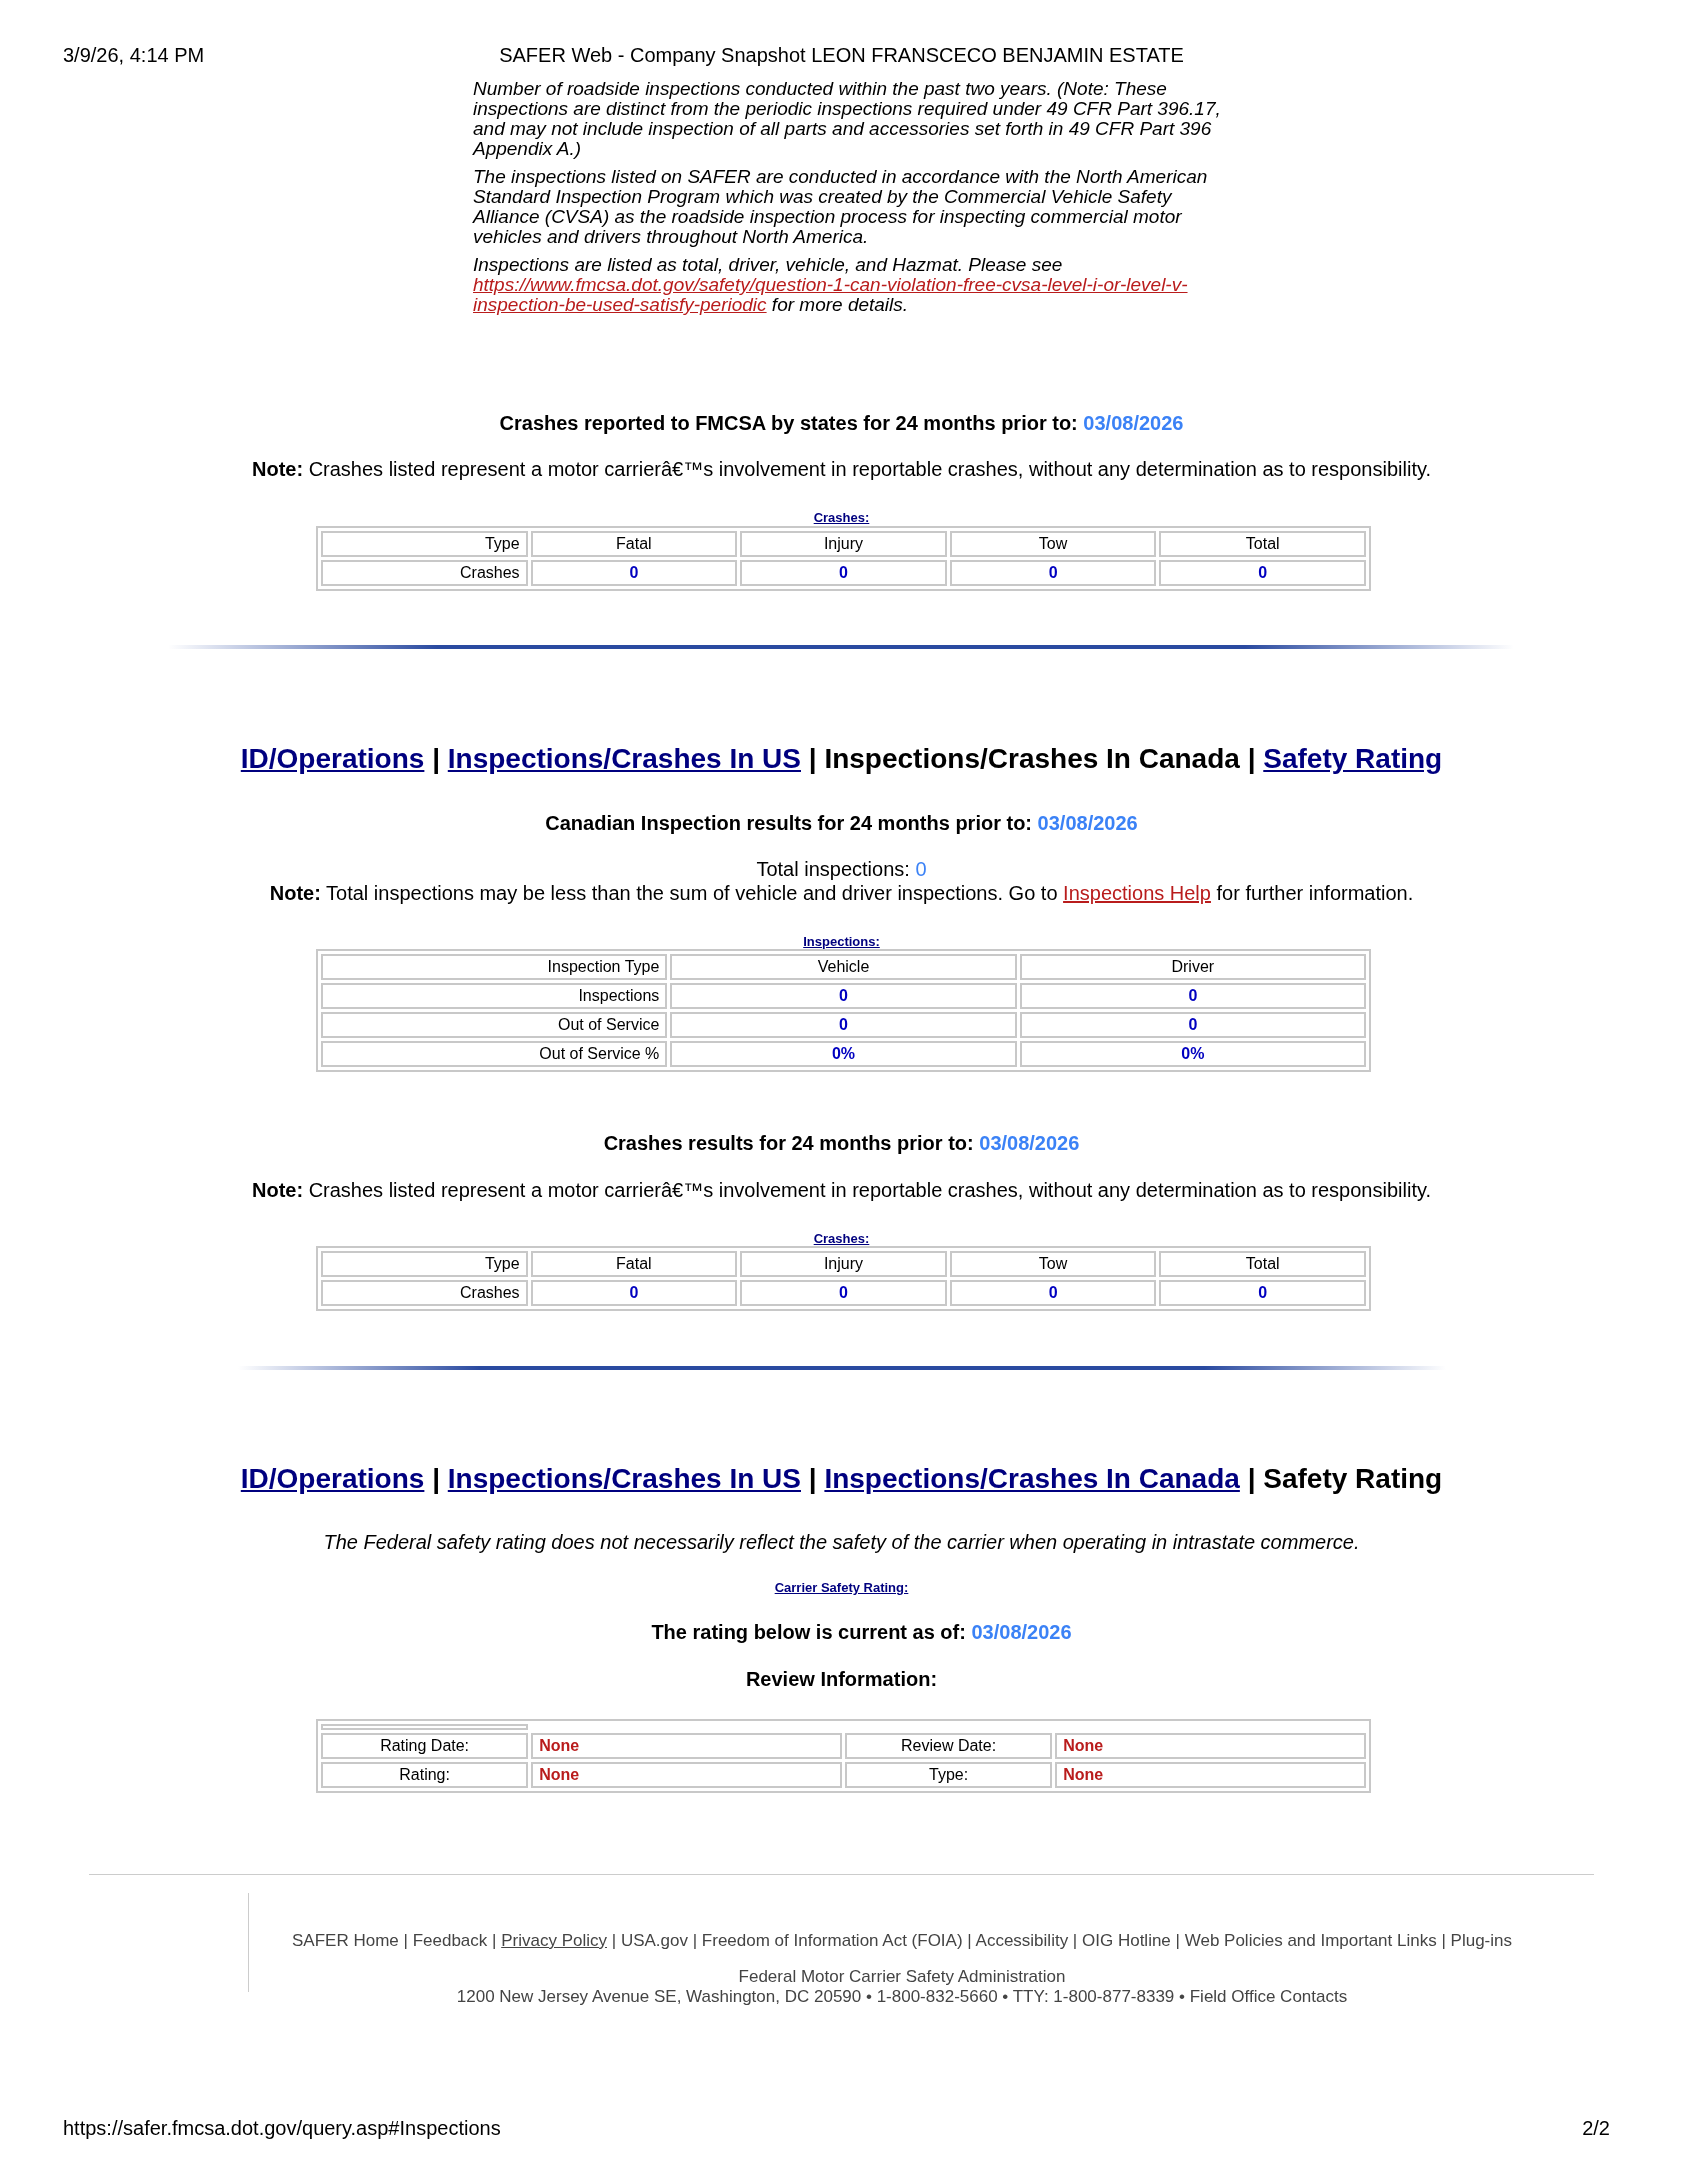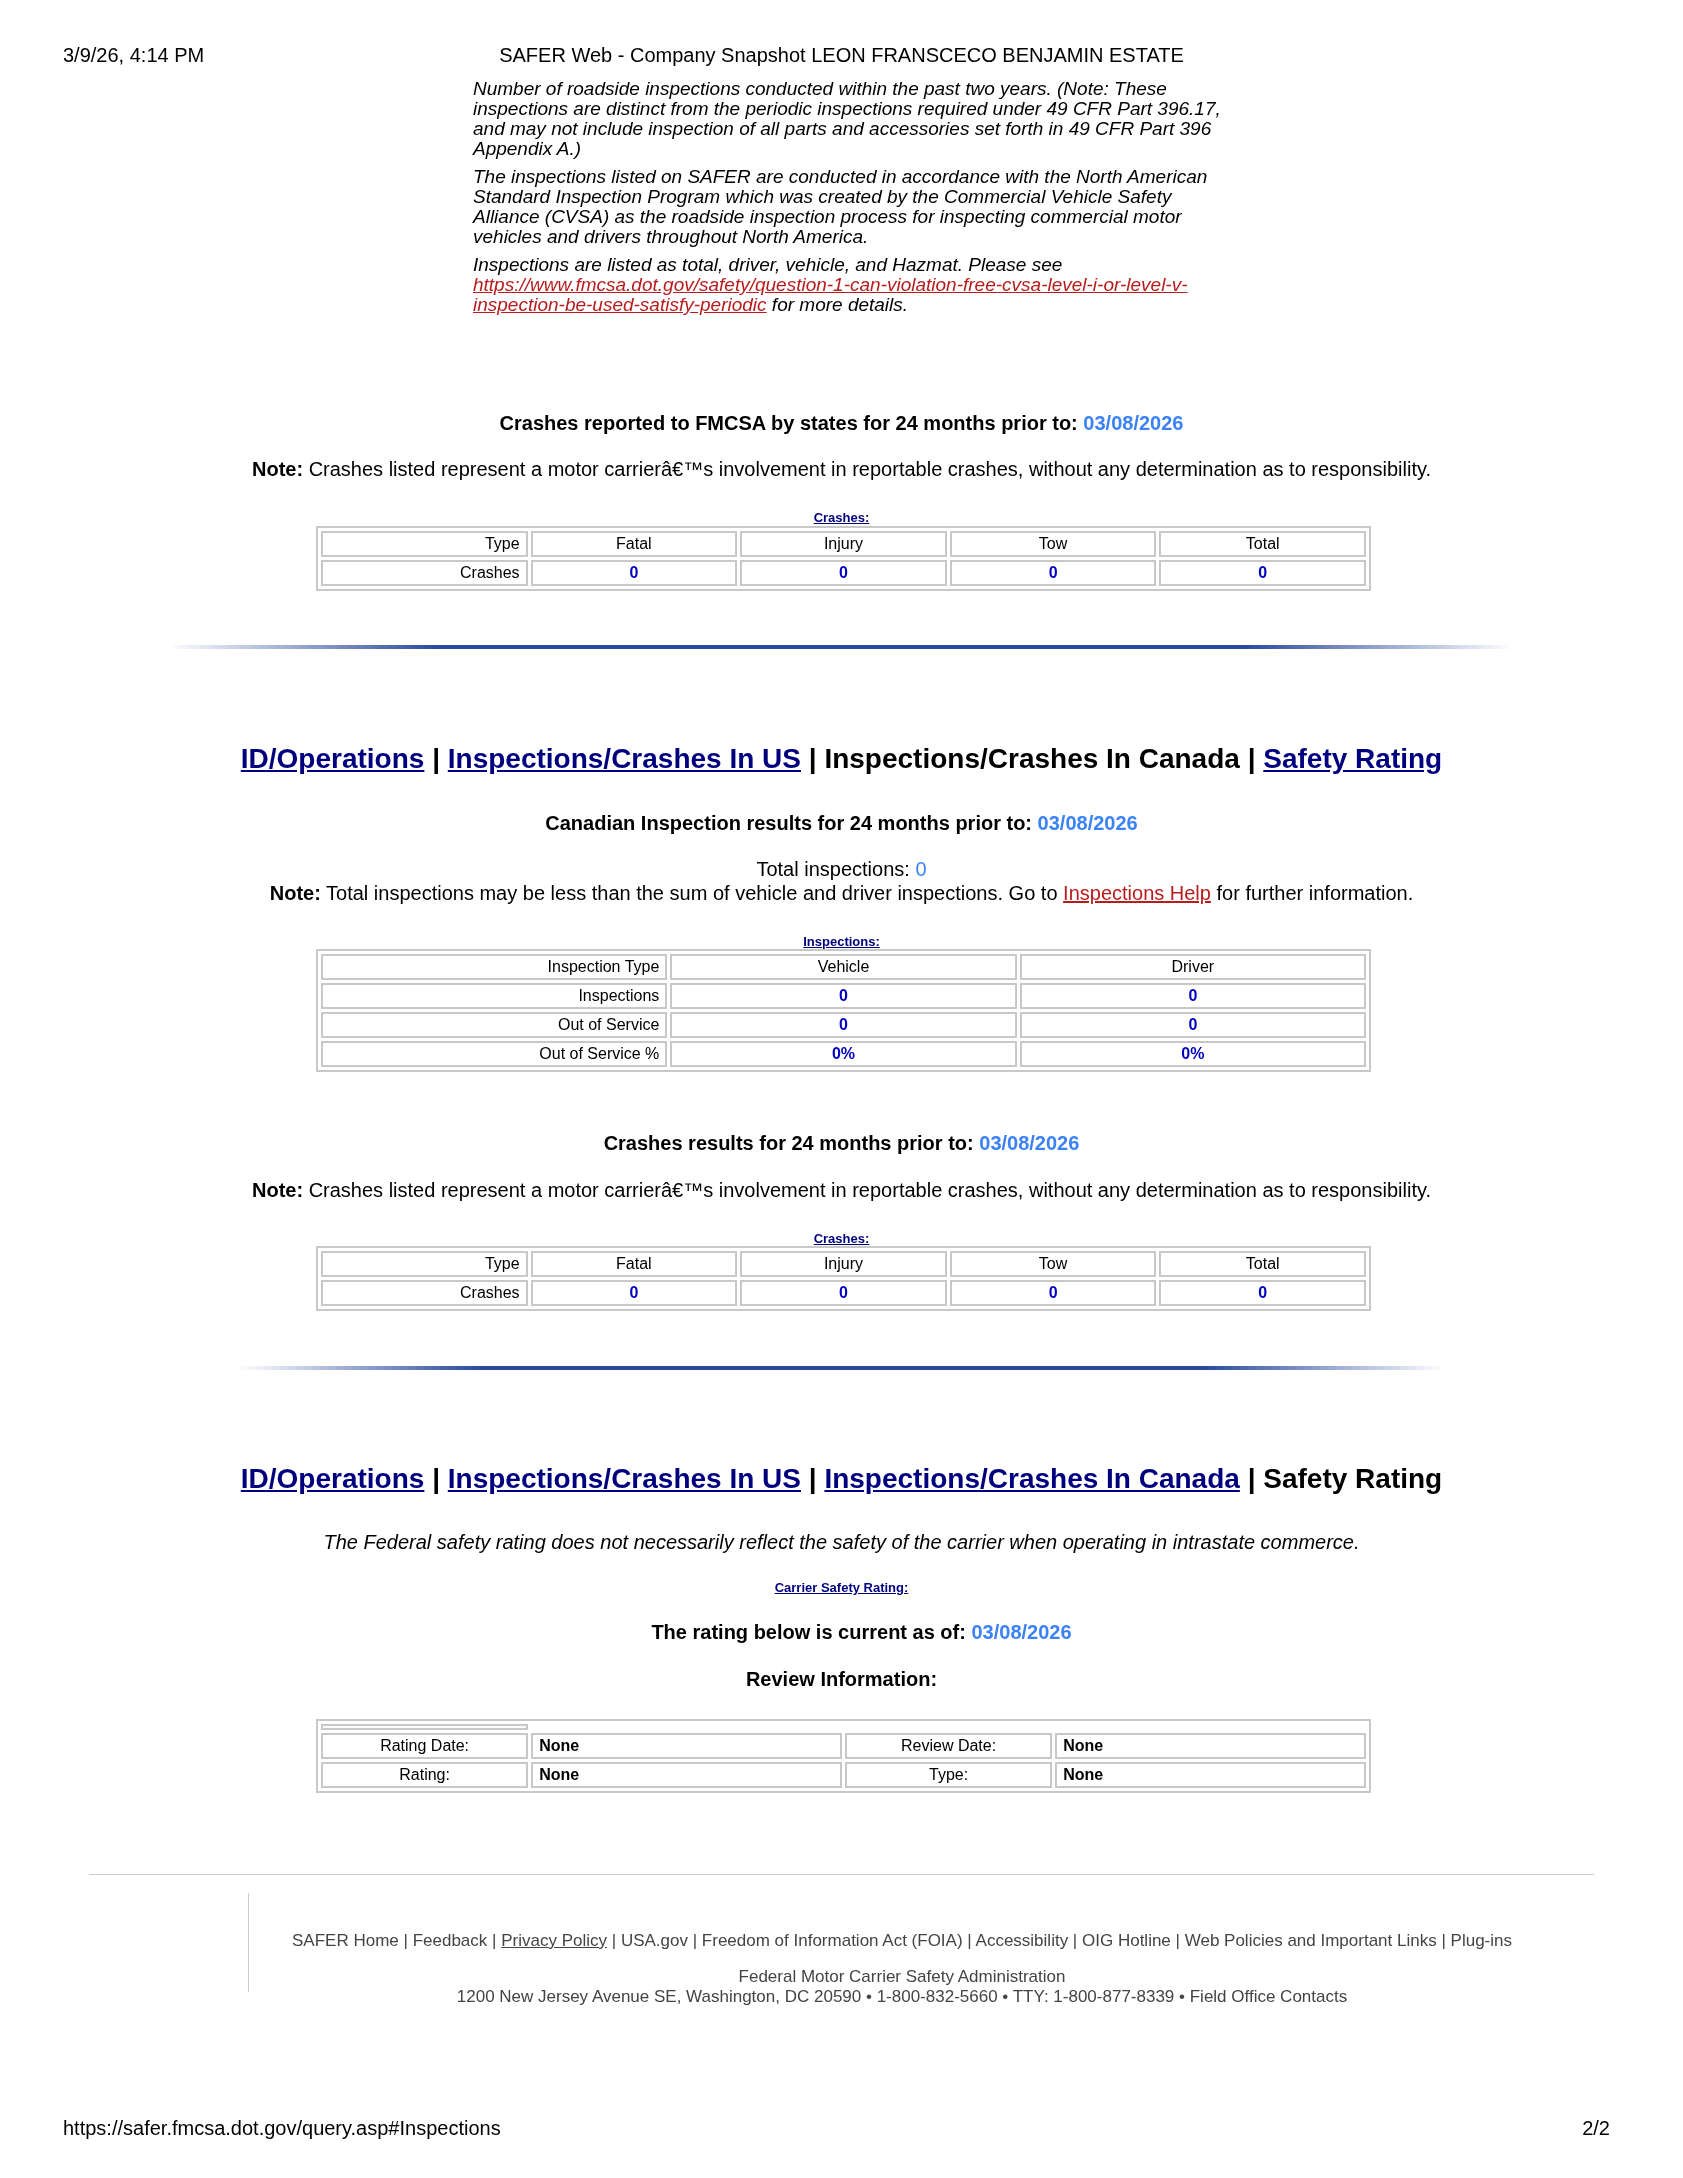--- a/index.html
+++ b/index.html
@@ -41,21 +41,21 @@
   table.grid {
     position: absolute; border-collapse: separate; border-spacing: 3px;
     border: 2px solid #c8c8c8; font-size: 16px;
   }
   table.grid td {
     border: 2px solid #c8c8c8; height: 26px; padding: 0 6px;
   }
   table.grid td.hdr { text-align: right; }
   table.grid td.ctr { text-align: center; }
   table.grid td.val { color: #0000c0; font-weight: bold; text-align: center; }
-  table.grid td.valL { color: #000000; font-weight: bold; text-align: left; }
+  table.grid td.valL { color: #b91c1c; font-weight: bold; text-align: left; }
 
   .rule {
     position: absolute; height: 4px;
     background: linear-gradient(to right, rgba(40,70,160,0), #2a4aa0 20%, #2a4aa0 80%, rgba(40,70,160,0));
   }
 
   .navbar {
     position: absolute; left: 0; width: 1683px; text-align: center;
     font-size: 28px; font-weight: bold;
   }

